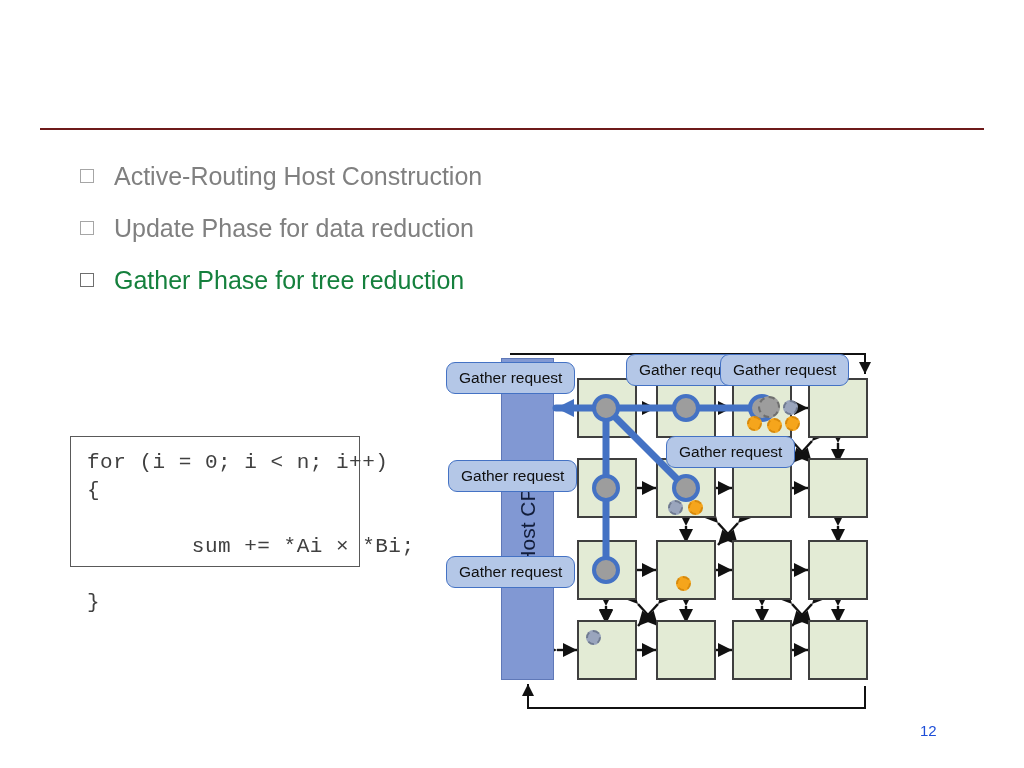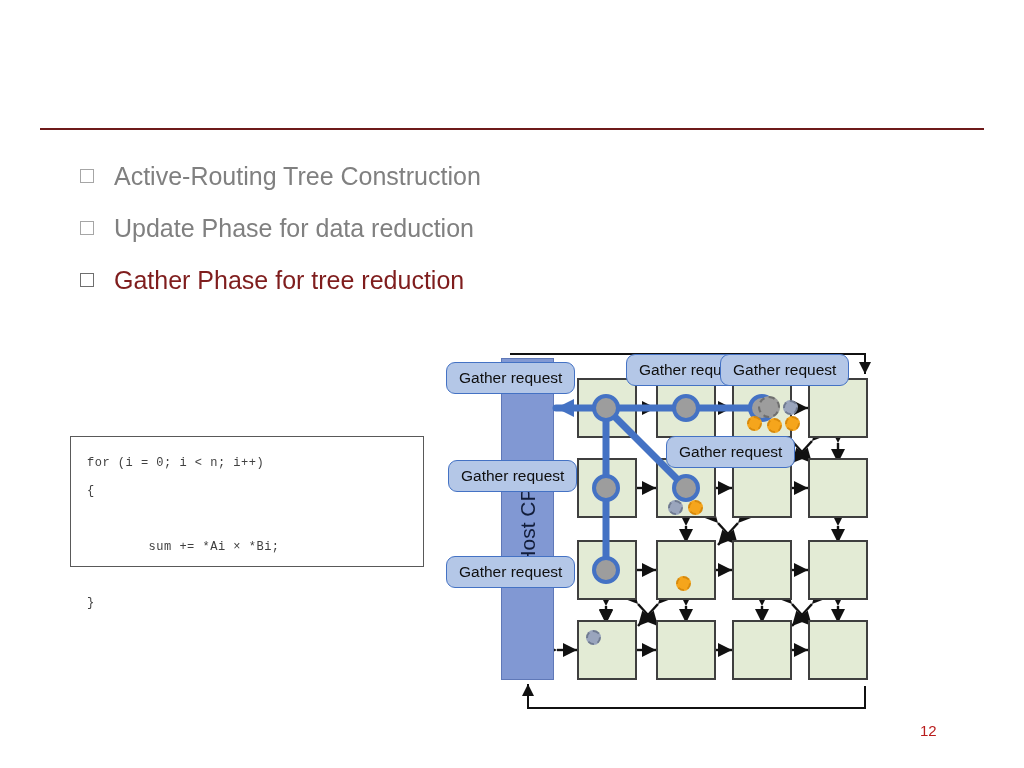--- a/index.html
+++ b/index.html
@@ -60,36 +60,36 @@
     width: 12px;
     height: 12px;
     border: 1.5px solid #9a9a9a;
     margin-right: 20px;
     position: relative;
     top: -2px;
     flex: none;
   }
   .bullet.dim { color: #808080; }
   .bullet.dim .marker { border-color: #a6a6a6; }
-  .bullet.active { color: #7f1d1d; }
+  .bullet.active { color: #15803d; }
   .bullet.active .marker { border-color: #6f6f6f; }
 
   
   .code-box {
     position: absolute;
     left: 70px;
     top: 436px;
-    width: 354px;
+    width: 290px;
     height: 131px;
     border: 1.5px solid #595959;
     background: #ffffff;
     box-sizing: border-box;
     padding: 12px 16px 0 16px;
     font-family: "Liberation Mono", monospace;
-    font-size: 12px;
+    font-size: 21px;
     line-height: 28px;
     color: #404040;
     letter-spacing: 0.5px;
     white-space: pre;
   }
 
   
   .legend {
     position: absolute;
     left: 570px;
@@ -213,34 +213,34 @@
     white-space: nowrap;
     box-sizing: border-box;
   }
 
   
   .page-num {
     position: absolute;
     left: 920px;
     top: 722px;
     font-size: 15px;
-    color: #b91c1c;
+    color: #1d4ed8;
   }
 </style>
 </head>
 <body>
 
 <div class="slide">
 
   <div class="title-rule"></div>
 
   <div class="bullets">
     <div class="bullet dim">
       <span class="marker"></span>
-      <span>Active-Routing Tree Construction</span>
+      <span>Active-Routing Host Construction</span>
     </div>
     <div class="bullet dim">
       <span class="marker"></span>
       <span>Update Phase for data reduction</span>
     </div>
     <div class="bullet active">
       <span class="marker"></span>
       <span>Gather Phase for tree reduction</span>
     </div>
   </div>

